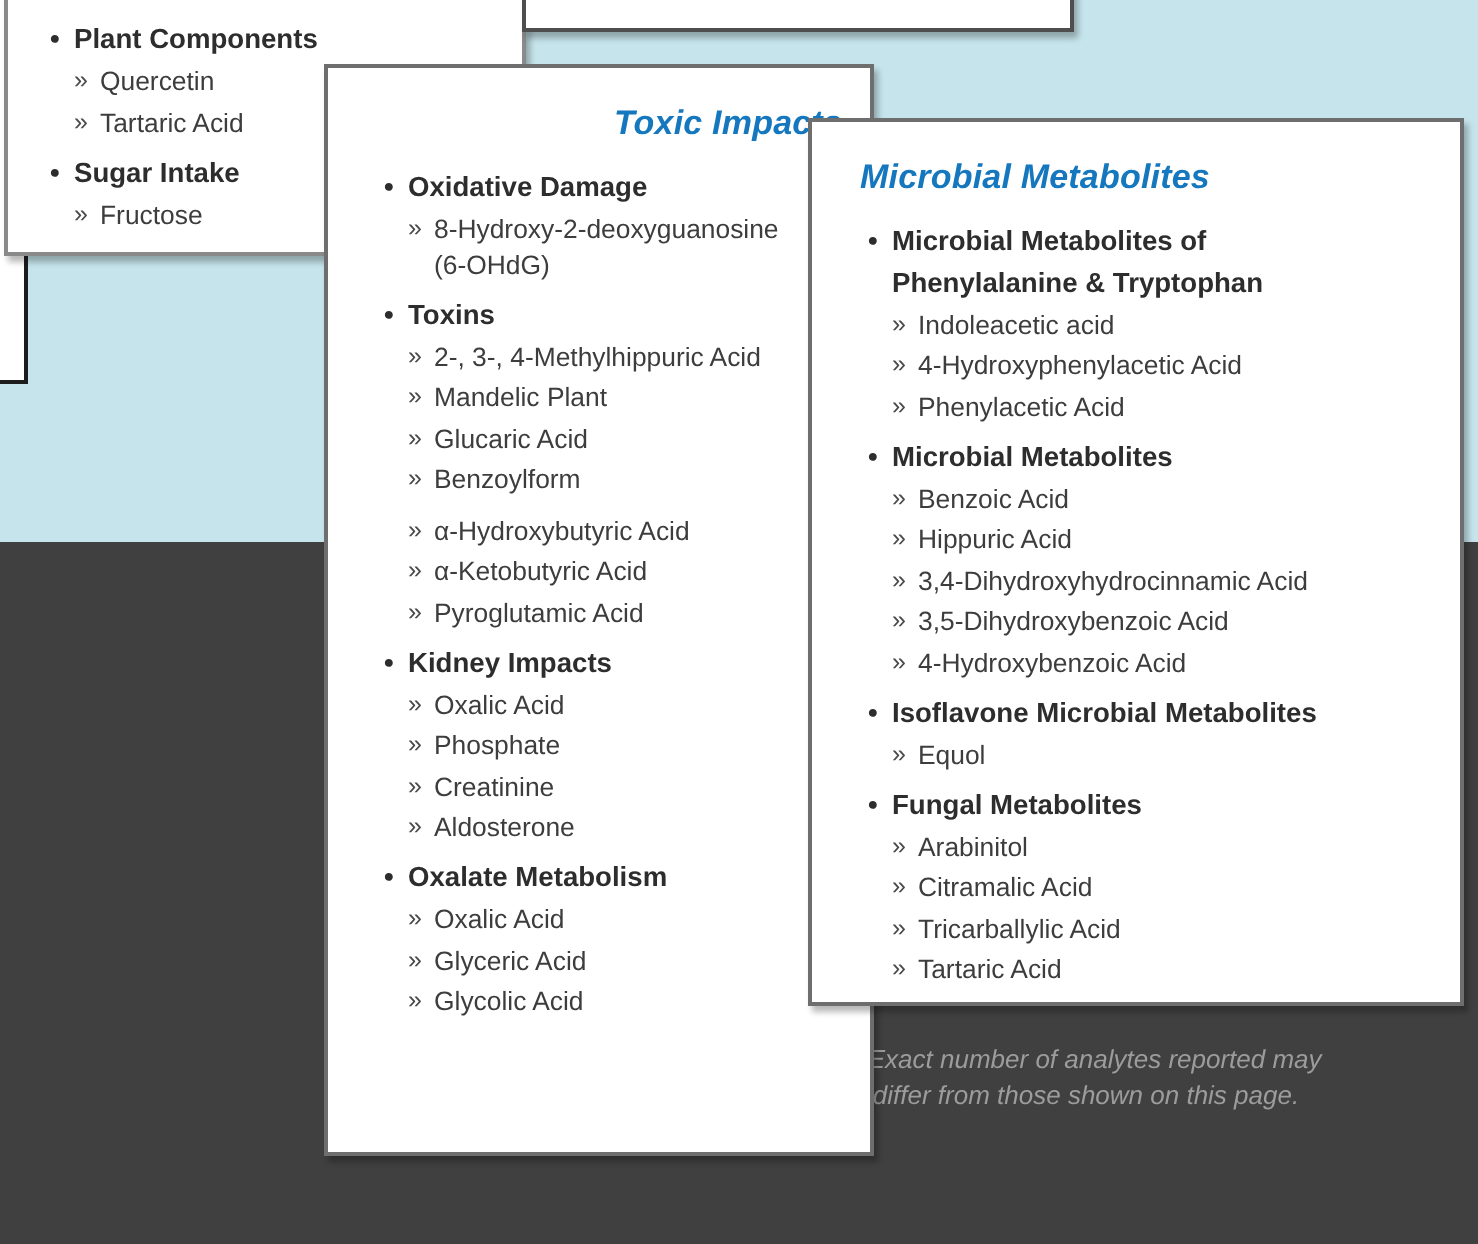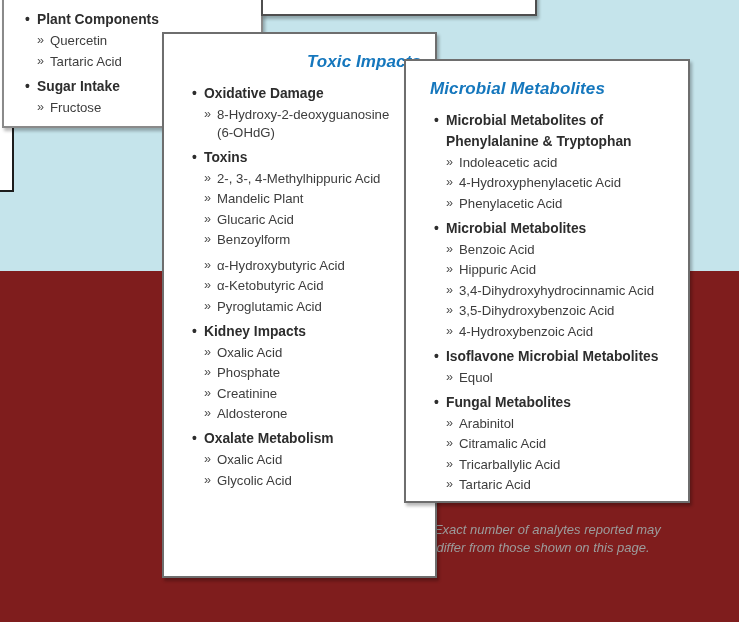--- a/index.html
+++ b/index.html
@@ -1,20 +1,20 @@
 <!DOCTYPE html>
 <html><head>
 <meta charset="utf-8">
 <style>
   html,body{margin:0;padding:0;background:#ffffff;}
   #stage{
     position:relative;
     width:739px;height:622px;
     overflow:hidden;
-    background:#7f1d1d;
+    background:#404040;
     font-family:"Liberation Sans","DejaVu Sans",sans-serif;
   }
   .band{
     position:absolute;left:0;top:0;width:739px;height:271px;
     z-index:1;
   }
   .black-box{
     position:absolute;left:-30px;top:-30px;width:44px;height:222px;
     background:#ffffff;border:2px solid #1d1d1d;box-sizing:border-box;
     z-index:2;
@@ -22,21 +22,21 @@
   .card{
     position:absolute;background:#ffffff;
     border:2px solid #6e6e6e;box-sizing:border-box;
     box-shadow:2px 3px 3px rgba(0,0,0,0.28);
   }
   .plant-card{left:2px;top:-30px;width:261px;height:158px;z-index:3;
     border-color:#8a8a8a;padding:33px 10px 0 33px;}
   .top-card{left:261px;top:-24px;width:276px;height:40px;z-index:3;border-color:#4e4e4e;}
   .toxic-card{left:162px;top:32px;width:275px;height:546px;z-index:4;
     padding:16px 14px 0 40px;}
-  .microbial-card{left:404px;top:59px;width:286px;height:444px;z-index:5;
+  .microbial-card{left:404px;top:59px;width:328px;height:444px;z-index:5;
     padding:16px 12px 0 40px;}
   .card-title{
     font-size:17px;font-weight:bold;font-style:italic;
     line-height:24px;margin:0 0 10px 0;
     letter-spacing:0.1px;
   }
   .toxic-card .card-title{margin-left:-19px;text-align:right;}
   .microbial-card .card-title{margin-left:-16px;}
   .group{margin-top:5px;position:relative;}
   .g-head{
@@ -109,20 +109,21 @@
         <div class="group">
           <div class="g-head">Kidney Impacts</div>
           <div class="item">Oxalic Acid</div>
           <div class="item">Phosphate</div>
           <div class="item">Creatinine</div>
           <div class="item">Aldosterone</div>
         </div>
         <div class="group">
           <div class="g-head">Oxalate Metabolism</div>
           <div class="item">Oxalic Acid</div>
+          <div class="item">Glyceric Acid</div>
           <div class="item">Glycolic Acid</div>
         </div>
       </div>
   </div>
 
   <div class="card microbial-card">
     <div class="card-title" style="color: rgb(21, 119, 189);">Microbial Metabolites</div>
     <div>
         <div class="group">
           <div class="g-head">Microbial Metabolites of

